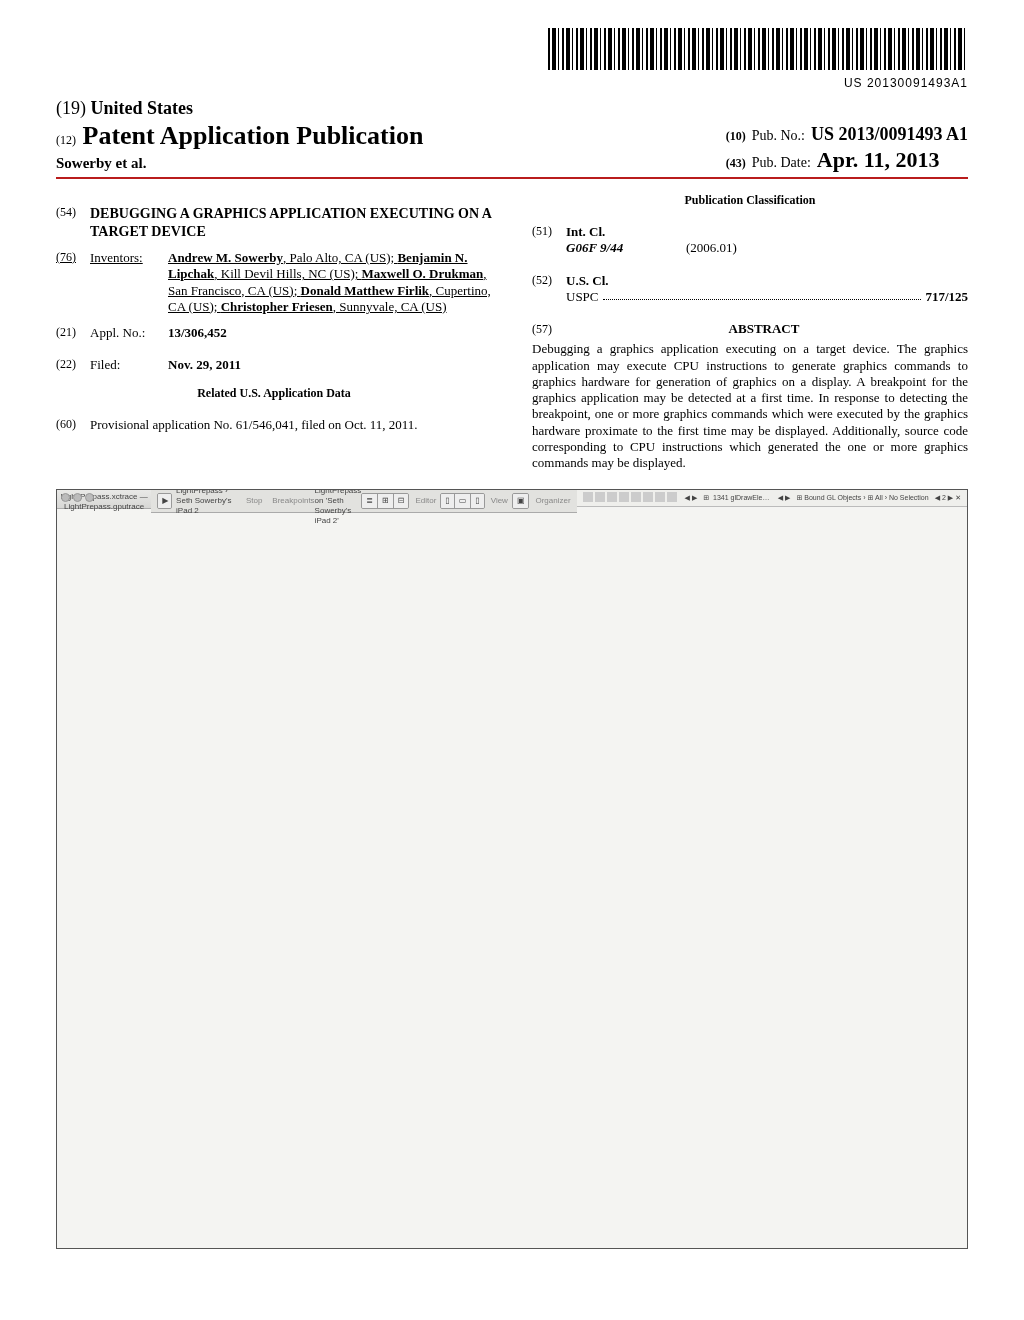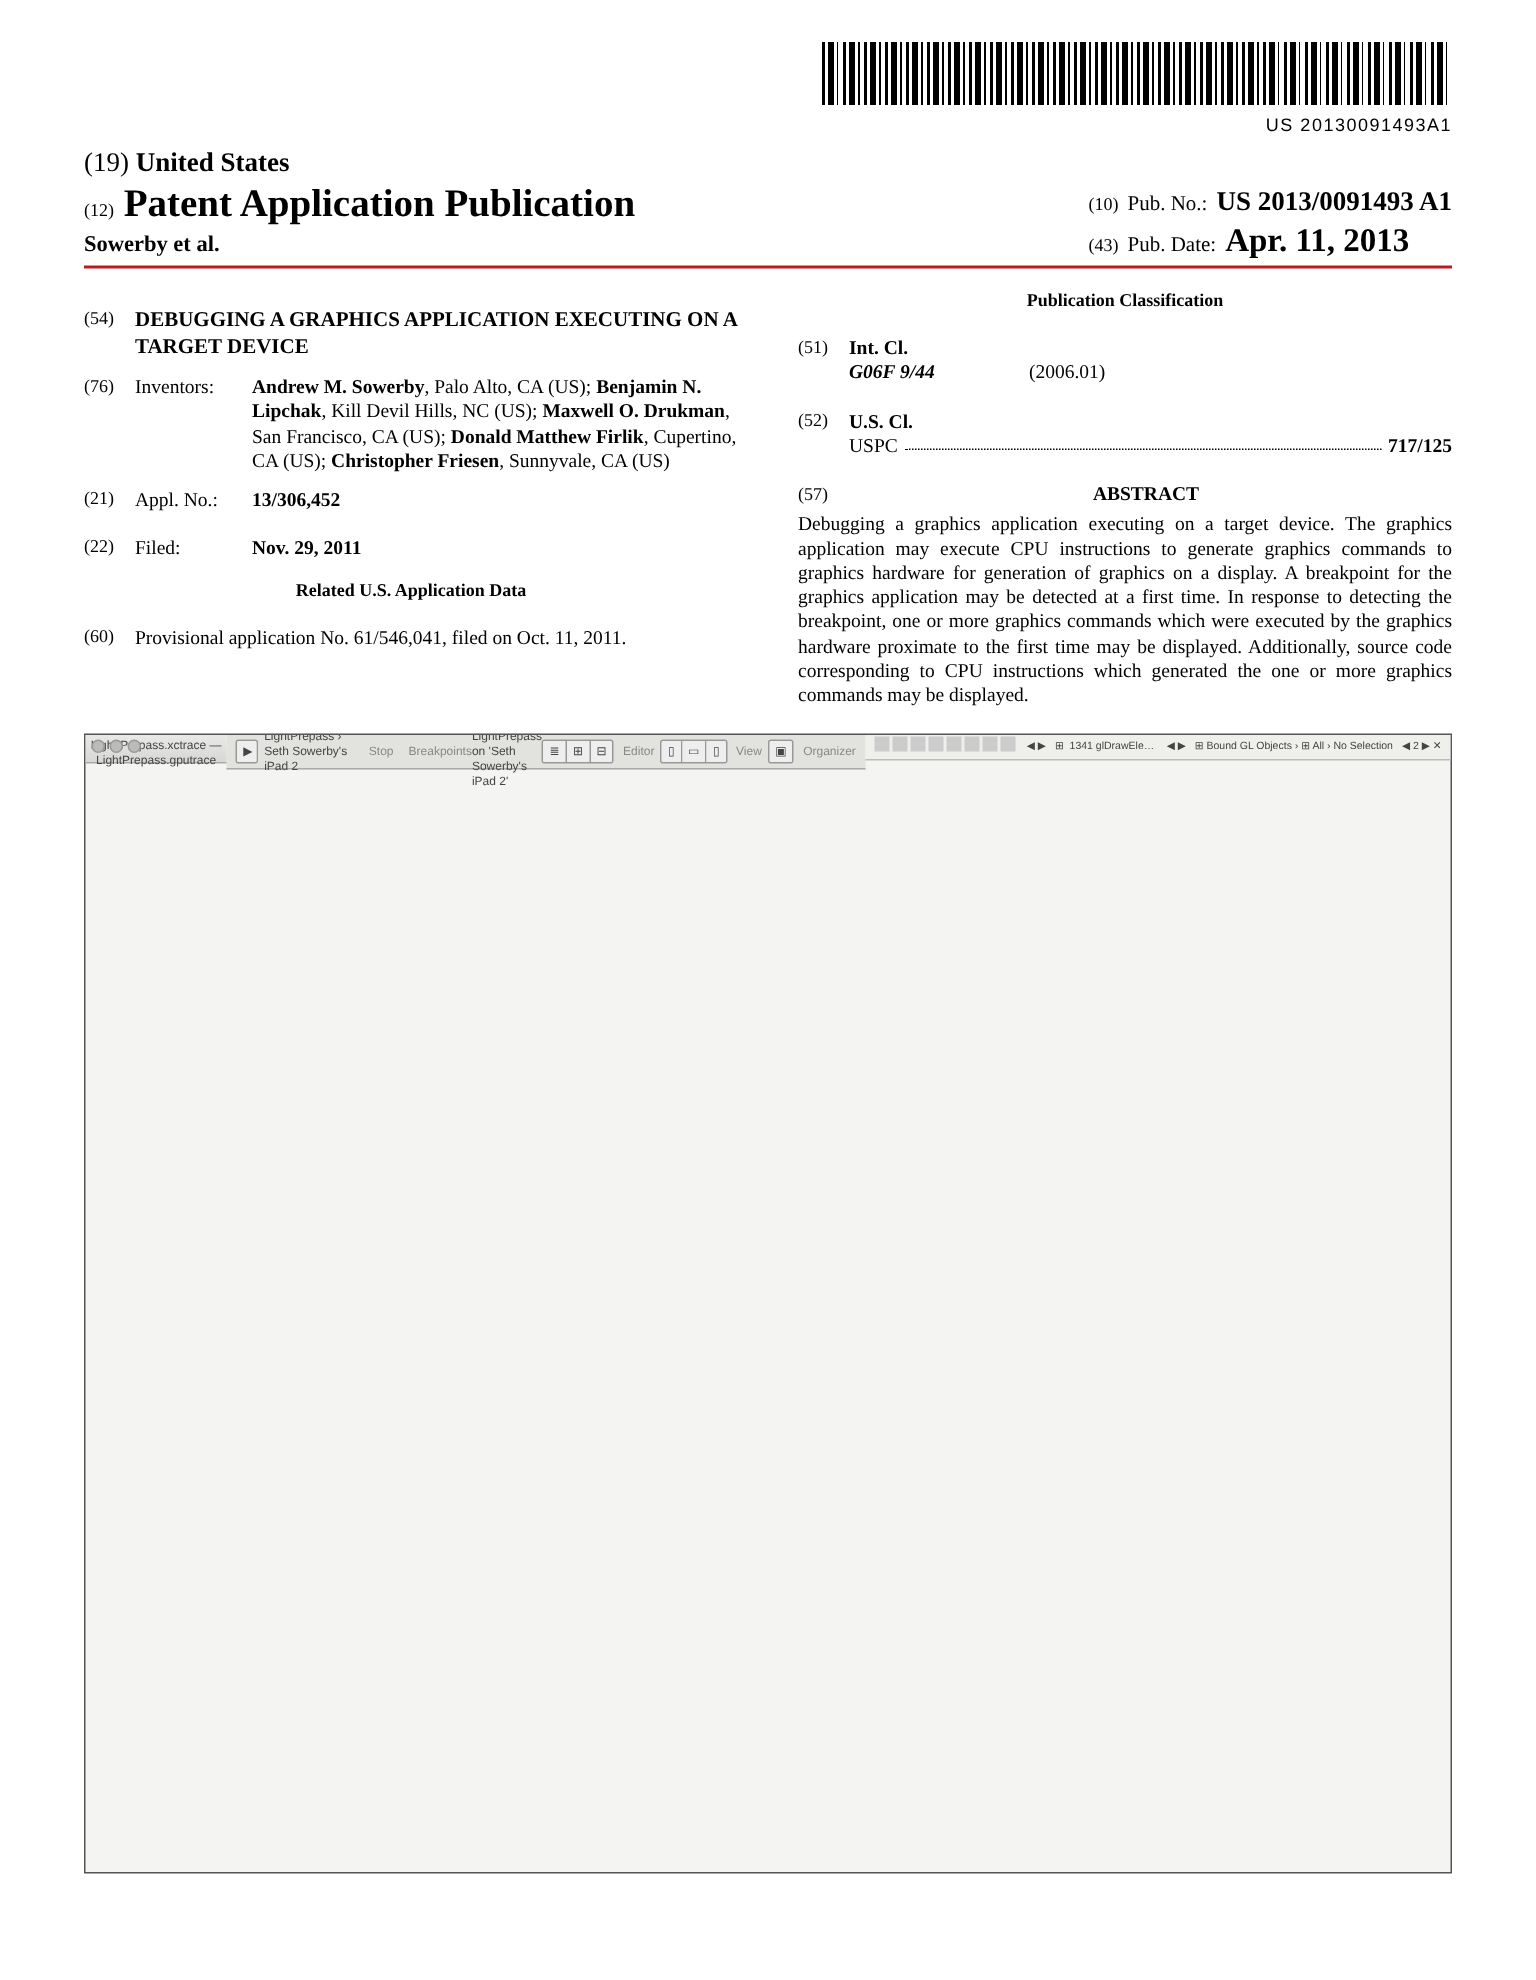--- a/index.html
+++ b/index.html
@@ -39,21 +39,21 @@
     margin-bottom: 10px;
   }
   .header-left .line1 { font-size: 18px; }
   .header-left .line2 { font-size: 26px; font-weight: bold; }
   .header-left .line3 { font-size: 15px; font-weight: bold; margin-top: 2px;}
   .header-right { text-align: left; }
   .header-right .pubno-lbl, .header-right .pubdate-lbl { font-size: 14px; }
   .header-right .pubno { font-size: 18px; font-weight: bold; }
   .header-right .pubdate { font-size: 22px; font-weight: bold; }
   .header-right > div { display:flex; align-items:baseline; gap:6px; }
-  .header-right .badge { font-size:12px; }
+  .header-right .badge { font-size:12px;font-weight:bold; }
 
   .two-col {
     display: flex;
     gap: 40px;
   }
   .col { flex: 1 1 0; }
   .section-title {
     font-size: 12px;
     font-weight: bold;
     text-align: center;
@@ -288,21 +288,21 @@
     </div>
   </div>
 </div>
 
 <div class="two-col">
   <div class="col">
     <div class="field-row">
       <div class="field-num">(54)</div>
       <div class="field-val title-block">DEBUGGING A GRAPHICS APPLICATION EXECUTING ON A TARGET DEVICE</div>
     </div>
-    <div class="field-row" style="margin-top:10px;">
+    <div class="field-row" style="margin-top:10px;text-decoration:underline;">
       <div class="field-num">(76)</div>
       <div class="field-label">Inventors:</div>
       <div class="field-val">
         <b>Andrew M. Sowerby</b>, Palo Alto, CA (US);
         <b>Benjamin N. Lipchak</b>, Kill Devil Hills, NC (US);
         <b>Maxwell O. Drukman</b>, San Francisco, CA (US);
         <b>Donald Matthew Firlik</b>, Cupertino, CA (US);
         <b>Christopher Friesen</b>, Sunnyvale, CA (US)
       </div>
     </div>

